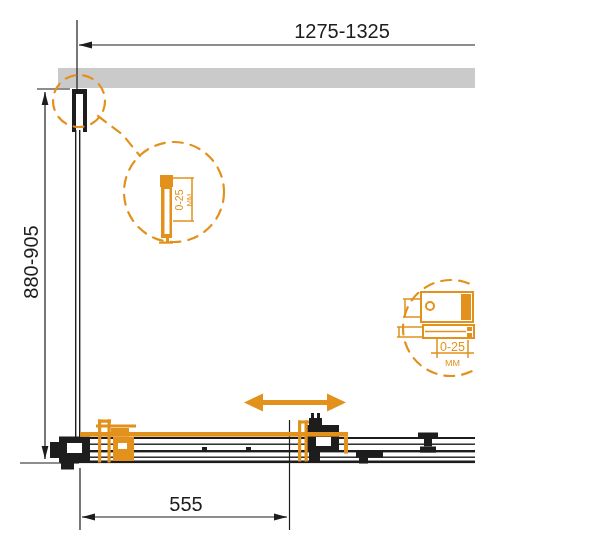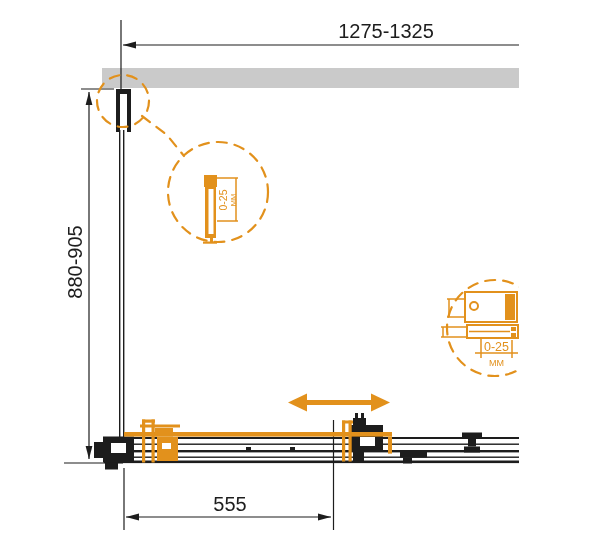--- a/index.html
+++ b/index.html
@@ -2,21 +2,21 @@
 <html style="--color-accent: #E2911C; --color-wall: #CACACA; --color-line: #1D1D1D; --color-background: #FFFFFF;"><head>
 <meta charset="utf-8">
 <style>
   :root{
     --color-accent:#E2911C;
     --color-wall:#CACACA;
     --color-line:#1D1D1D;
     --color-background:#FFFFFF;
   }
   html,body{margin:0;padding:0;background:var(--color-background);}
-  .stage{position:relative;width:475px;height:544px;background:var(--color-background);overflow:hidden;margin-left:44px;}
+  .stage{position:relative;width:475px;height:544px;background:var(--color-background);overflow:hidden;}
   svg{position:absolute;inset:0;display:block;}
   .ln{stroke:var(--color-line);stroke-width:1.2;fill:none;}
   .blk{fill:var(--color-line);stroke:none;}
   .wht{fill:#ffffff;stroke:none;}
   .wall{fill:var(--color-wall);stroke:none;}
   .acc{fill:var(--color-accent);stroke:none;}
   .acc-ln{stroke:var(--color-accent);stroke-width:1.5;fill:none;}
   .acc-ln2{stroke:var(--color-accent);stroke-width:2;fill:#ffffff;}
   .dash{stroke:var(--color-accent);stroke-width:2.2;fill:none;stroke-dasharray:10 8;stroke-linecap:round;}
   text{font-family:"Liberation Sans","DejaVu Sans",sans-serif;fill:var(--color-line);}

